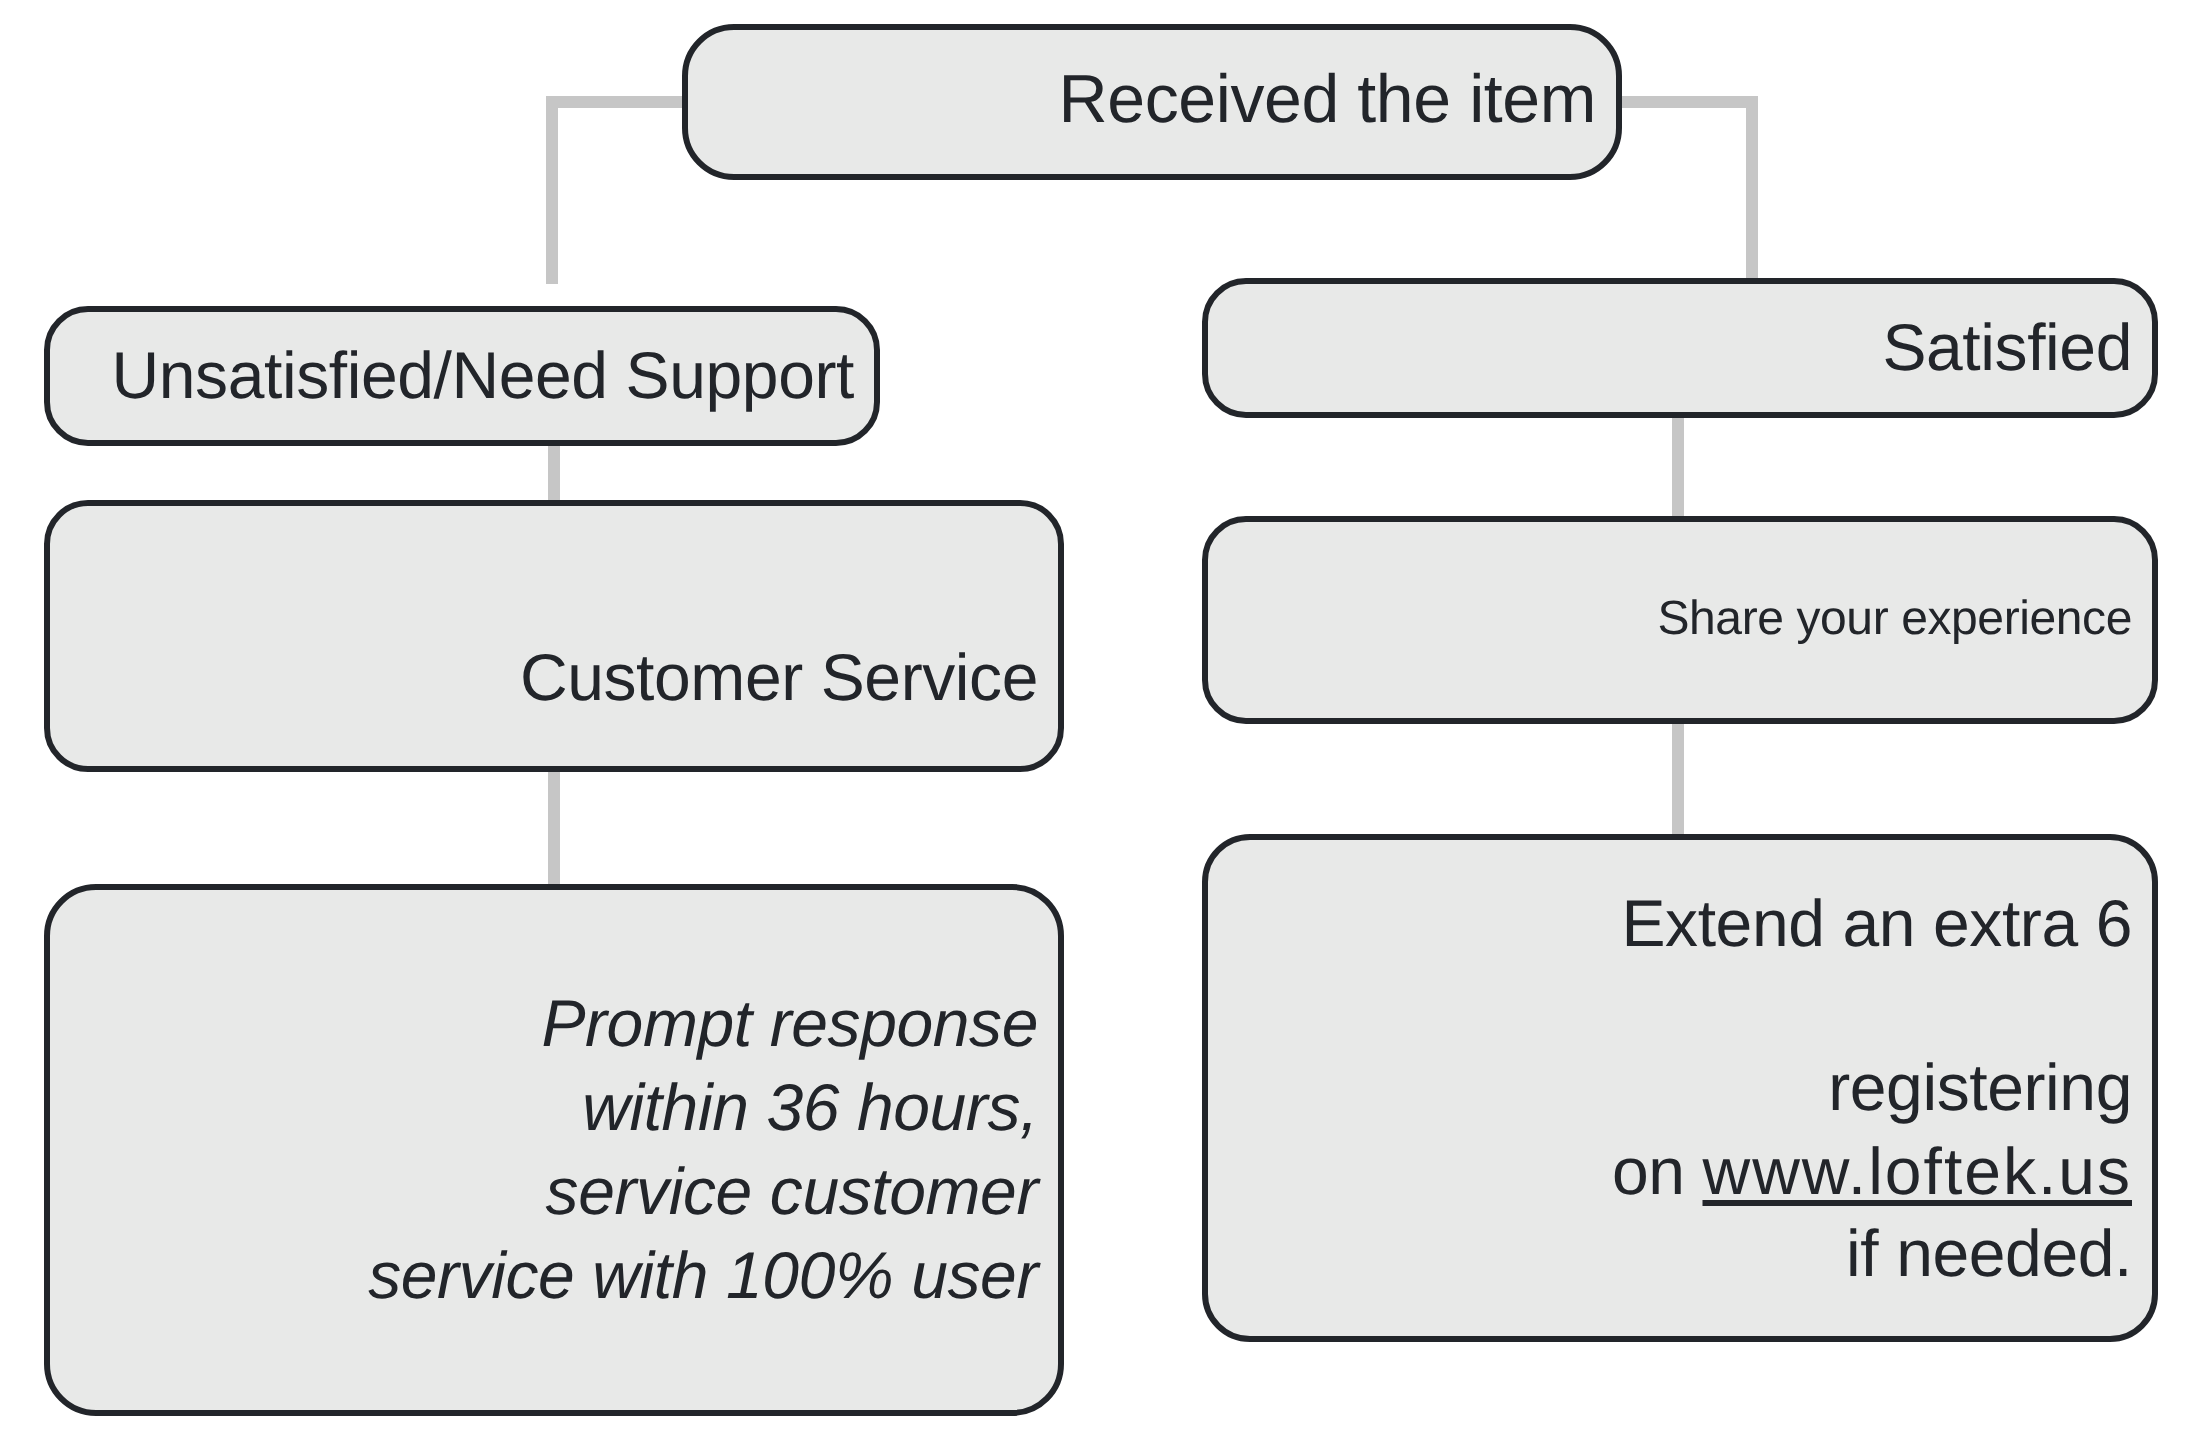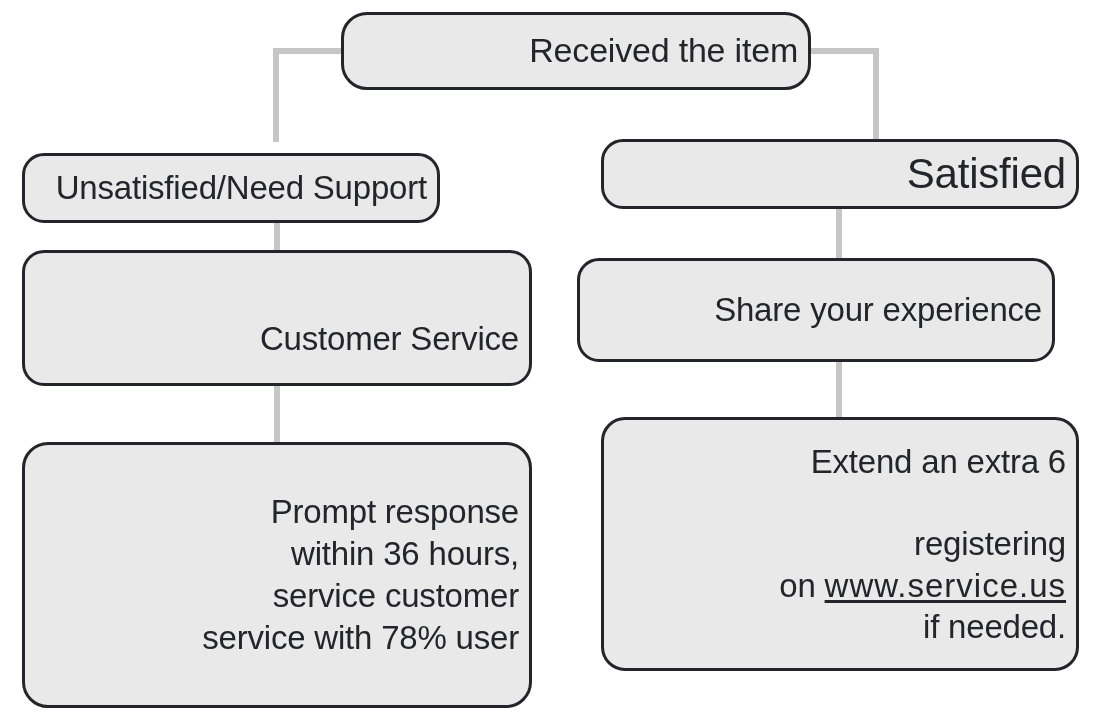--- a/index.html
+++ b/index.html
@@ -82,39 +82,40 @@
     line-height: 1.28;
   }
   #box-prompt {
     left: 22px;
     top: 442px;
     width: 510px;
     height: 266px;
     border-radius: 26px;
     font-size: 33px;
     line-height: 1.28;
+    font-style: italic;
   }
 
   
   #box-satisfied {
     left: 601px;
     top: 139px;
     width: 478px;
     height: 70px;
     border-radius: 22px;
-    font-size: 42px;
+    font-size: 33px;
     line-height: 1.1;
   }
   #box-share {
-    left: 577px;
+    left: 601px;
     top: 258px;
     width: 478px;
     height: 104px;
     border-radius: 22px;
-    font-size: 33px;
+    font-size: 24px;
     line-height: 1.1;
   }
   #box-extend {
     left: 601px;
     top: 417px;
     width: 478px;
     height: 254px;
     border-radius: 24px;
     font-size: 33px;
     line-height: 1.25;
@@ -163,35 +164,35 @@
       <br>
       <span>Customer Service</span>
     </span>
   </div>
 
   <div class="flow-box" id="box-prompt">
     <span class="box-text">
       <span>Prompt response</span><br>
       <span>within 36 hours,</span><br>
       <span>service customer</span><br>
-      <span>service with 78% user</span><br>
+      <span>service with 100% user</span><br>
     </span>
   </div>
 
   <div class="flow-box" id="box-satisfied">
     <span class="box-text">Satisfied</span>
   </div>
 
   <div class="flow-box" id="box-share">
     <span class="box-text">Share your experience</span>
   </div>
 
   <div class="flow-box" id="box-extend">
     <span class="box-text">
       <span>Extend an extra 6</span><br>
       <br>
       <span>registering</span><br>
-      <span>on </span><span class="url-link">www.service.us</span><br>
+      <span>on </span><span class="url-link">www.loftek.us</span><br>
       <span>if needed.</span>
     </span>
   </div>
 
 </div>
 
 </body></html>

